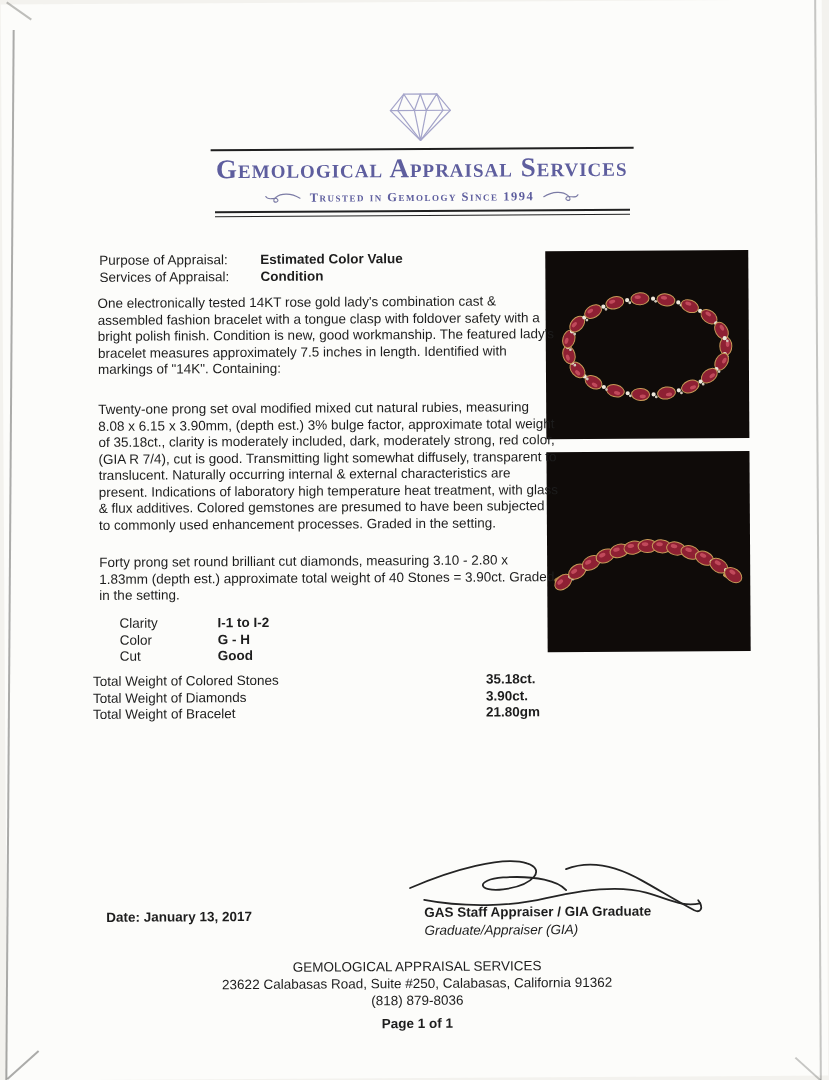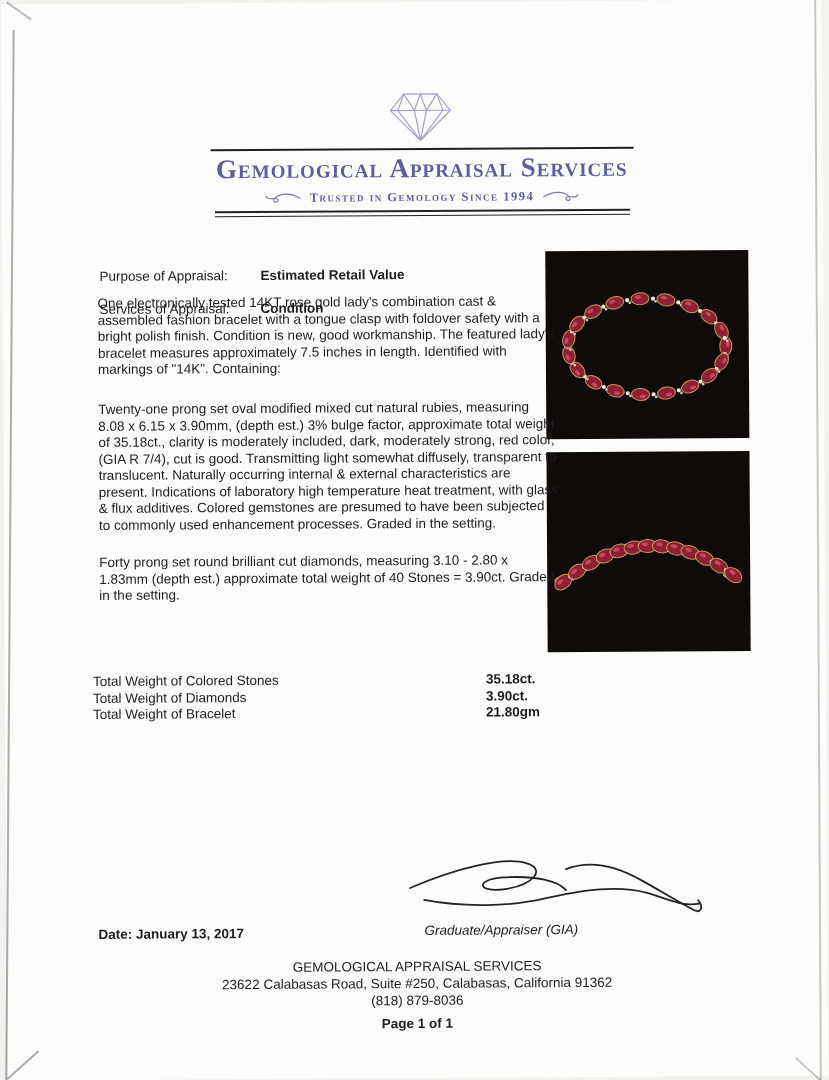--- a/index.html
+++ b/index.html
@@ -49,39 +49,39 @@
   }
   .flourish { width:36px; height:13px; }
   .flourish.fr { transform:scaleX(-1); }
   .rule-double { left:213px; top:208px; width:415px; height:6px;
     border-top:2px solid #222; border-bottom:1px solid #222; }
 
   
   .bt { font-size:13.5px; line-height:16.5px; }
   .b  { font-weight:bold; }
   .meta { left:97px; top:249px; }
-  .meta .lbl { display:inline-block; width:161px;margin-top:16px; }
+  .meta .lbl { display:inline-block; width:161px; }
   .para1 { left:95px; top:292px; width:458px; }
   .para2 { left:95px; top:398px; width:460px; }
   .para3 { left:95px; top:551px; width:458px; }
   .grades { left:115px; top:612px; }
   .grades .lbl { display:inline-block; width:98px; }
   .totals { left:88px; top:670px; width:480px; }
   .totals .lbl { display:inline-block; width:393px; }
 
   
   .photos { left:543px; top:250px; width:203px; }
   .photo { display:block; width:203px; background:var(--photo-background,#0f0b09); }
   .photo svg { display:block; width:100%; height:100%; }
   .photo-top { height:188px; }
   .photo-bottom { height:200px; margin-top:13px; }
 
   
   .sig-svg { left:385px; top:843px; width:315px; height:72px; }
-  .date-line { left:92px; top:906px;margin-top:17px; }
+  .date-line { left:100px; top:906px; }
   .signer-title { left:418px; top:903px; }
   .signer-sub { left:418px; top:921px; font-style:italic; font-weight:normal; }
 
   
   .footer { left:0; right:0; top:956px; text-align:center; font-size:13.5px; line-height:17px; }
   .footer .page-num { margin-top:6px; font-weight:bold; }
 </style>
 </head>
 <body>
 
@@ -103,21 +103,21 @@
     </svg>
     <span class="tagline-text">Trusted in Gemology Since 1994</span>
     <svg class="flourish fr" viewBox="0 0 40 14">
       <path d="M39 7 C29 1 18 1 12 6 C8 9 10 12 13 11 C16 10 14 6 10 7 C5 8 2 7 1 5" fill="none" stroke="#7b7ba5" stroke-width="1.3" stroke-linecap="round"></path>
     </svg>
   </div>
   <div class="abs rule-double"></div>
 
   <div class="abs meta bt">
     <div>
-      <span class="lbl">Purpose of Appraisal:</span><span class="b">Estimated Retail Value</span>
+      <span class="lbl">Purpose of Appraisal:</span><span class="b">Estimated Color Value</span>
     </div>
     <div>
       <span class="lbl">Services of Appraisal:</span><span class="b">Condition</span>
     </div>
   </div>
 
   <div class="abs photos">
     <figure class="photo photo-top">
       <svg id="bracelet-oval" viewBox="0 0 203 188">
           <ellipse cx="180" cy="96" rx="9" ry="6" fill="#8e2033" stroke="#c59a57" stroke-width="1" transform="rotate(90 180 96)"></ellipse>
@@ -253,20 +253,31 @@
           <ellipse cx="186" cy="124" rx="9.5" ry="6.5" fill="#8e2033" stroke="#c59a57" stroke-width="1" transform="rotate(35.78897345918333 186 124)"></ellipse>
           <ellipse cx="183.625" cy="122.05" rx="3.3249999999999997" ry="1.95" fill="rgba(255,125,140,0.45)" transform="rotate(35.78897345918333 186 124)"></ellipse>
         </svg>
     </figure>
   </div>
 
   <p class="abs para1 bt">One electronically tested 14KT rose gold lady's combination cast &amp; assembled fashion bracelet with a tongue clasp with foldover safety with a bright polish finish. Condition is new, good workmanship. The featured lady's bracelet measures approximately 7.5 inches in length. Identified with markings of "14K".  Containing:</p>
   <p class="abs para2 bt">Twenty-one prong set oval modified mixed cut natural rubies, measuring 8.08 x 6.15 x 3.90mm, (depth est.)  3% bulge factor, approximate total weight of 35.18ct., clarity is moderately included, dark, moderately strong, red color, (GIA R 7/4), cut is good. Transmitting light somewhat diffusely, transparent to translucent. Naturally occurring internal &amp; external characteristics are present. Indications of laboratory high temperature heat treatment, with glass &amp; flux additives. Colored gemstones are presumed to have been subjected to commonly used enhancement processes. Graded in the setting.</p>
   <p class="abs para3 bt">Forty prong set round brilliant cut diamonds, measuring 3.10 - 2.80 x 1.83mm (depth est.) approximate total weight of 40 Stones = 3.90ct. Graded in the setting.</p>
 
+  <div class="abs grades bt">
+    <div>
+      <span class="lbl">Clarity</span><span class="b">I-1 to I-2</span>
+    </div>
+    <div>
+      <span class="lbl">Color</span><span class="b">G - H</span>
+    </div>
+    <div>
+      <span class="lbl">Cut</span><span class="b">Good</span>
+    </div>
+  </div>
 
   <div class="abs totals bt">
     <div>
       <span class="lbl">Total Weight of Colored Stones</span><span class="b">35.18ct.</span>
     </div>
     <div>
       <span class="lbl">Total Weight of Diamonds</span><span class="b">3.90ct.</span>
     </div>
     <div>
       <span class="lbl">Total Weight of Bracelet</span><span class="b">21.80gm</span>
@@ -277,20 +288,21 @@
     <g fill="none" stroke="#242424" stroke-width="1.8" stroke-linecap="round">
       <path d="M19 43 C61 25 113 11 136 19 C155 25 143 41 112 45 C87 48 83 35 112 33 C146 31 167 37 175 46"></path>
       <path d="M33 55 C73 63 121 62 155 54 C190 46 227 41 255 49 C279 56 291 64 309 60"></path>
       <path d="M175 25 C201 15 227 23 251 37 C267 46 283 56 303 67 C309 70 313 65 307 57"></path>
     </g>
   </svg>
   <div class="abs date-line bt b">
     <span>Date:</span>
     <span>January 13, 2017</span>
   </div>
+  <div class="abs signer-title bt b">GAS Staff Appraiser / GIA Graduate</div>
   <div class="abs signer-sub bt">Graduate/Appraiser (GIA)</div>
 
   <div class="abs footer">
     <div>GEMOLOGICAL APPRAISAL SERVICES</div>
     <div>23622 Calabasas Road, Suite #250, Calabasas, California 91362</div>
     <div>(818) 879-8036</div>
     <div class="page-num">Page 1 of 1</div>
   </div>
 
 </div>

